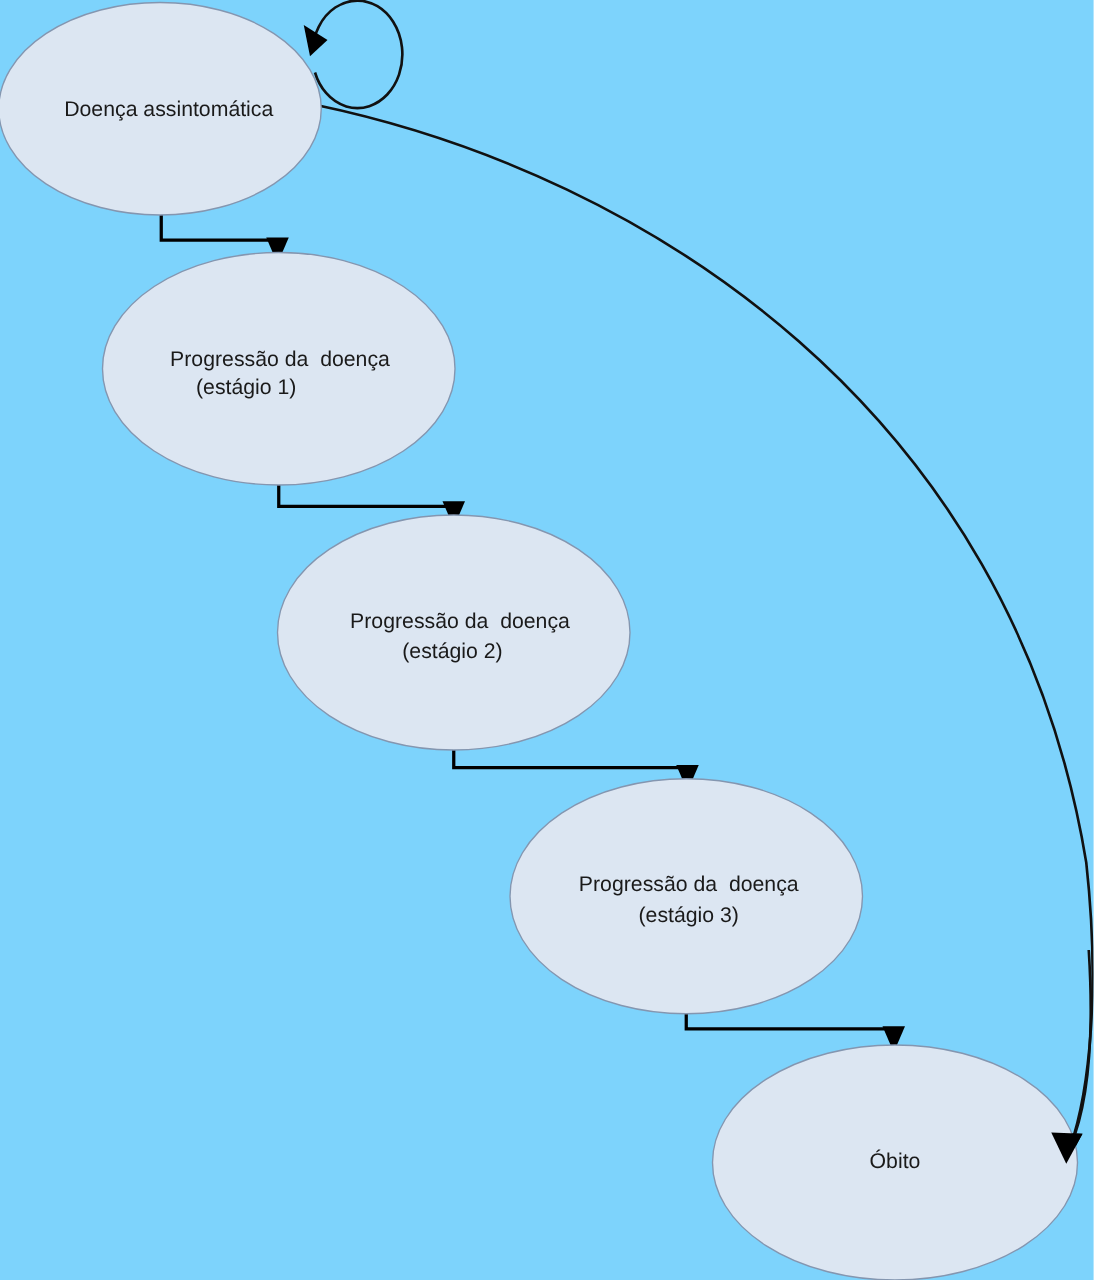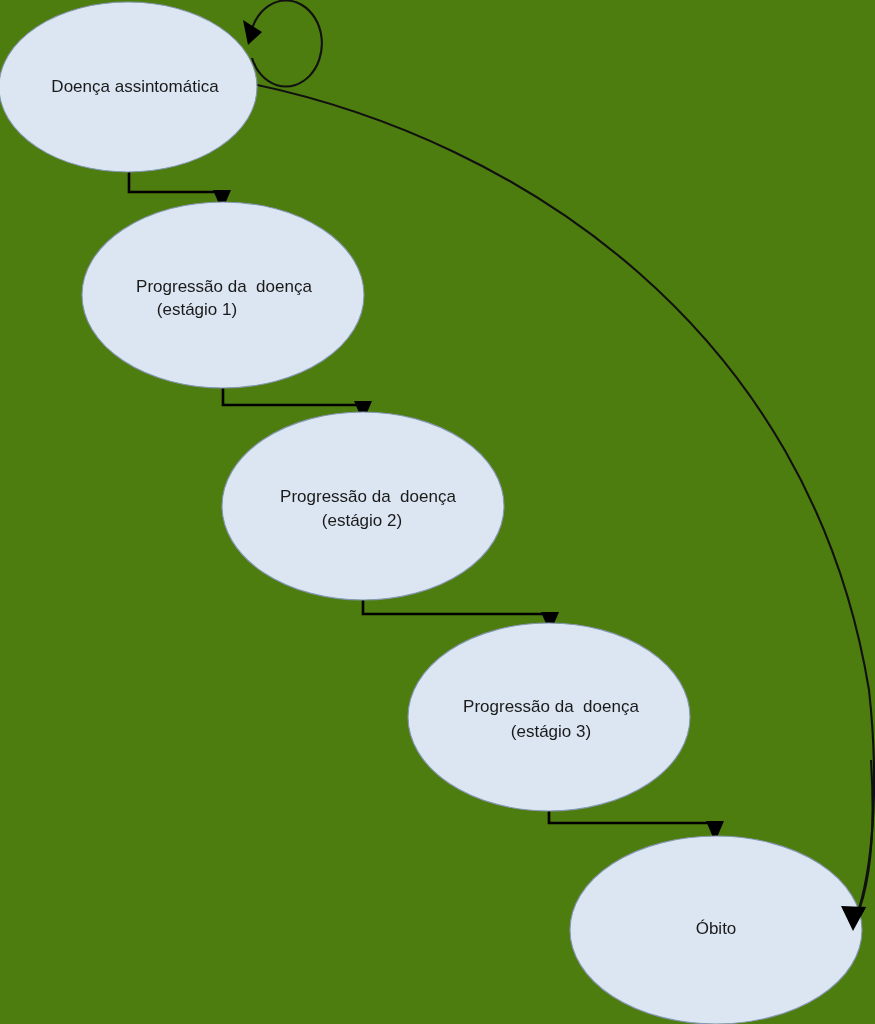--- a/index.html
+++ b/index.html
@@ -10,21 +10,21 @@
   body {
     width: 875px;
     height: 1024px;
     font-family: "Liberation Sans", sans-serif;
     overflow: hidden;
   }
   #diagram-root {
     position: relative;
     width: 875px;
     height: 1024px;
-    background: #4d7c0f;
+    background: #7dd3fc;
   }
   svg#diagram-svg {
     position: absolute;
     top: 0;
     left: 0;
     width: 875px;
     height: 1024px;
     display: block;
   }
   .node-ellipse {

